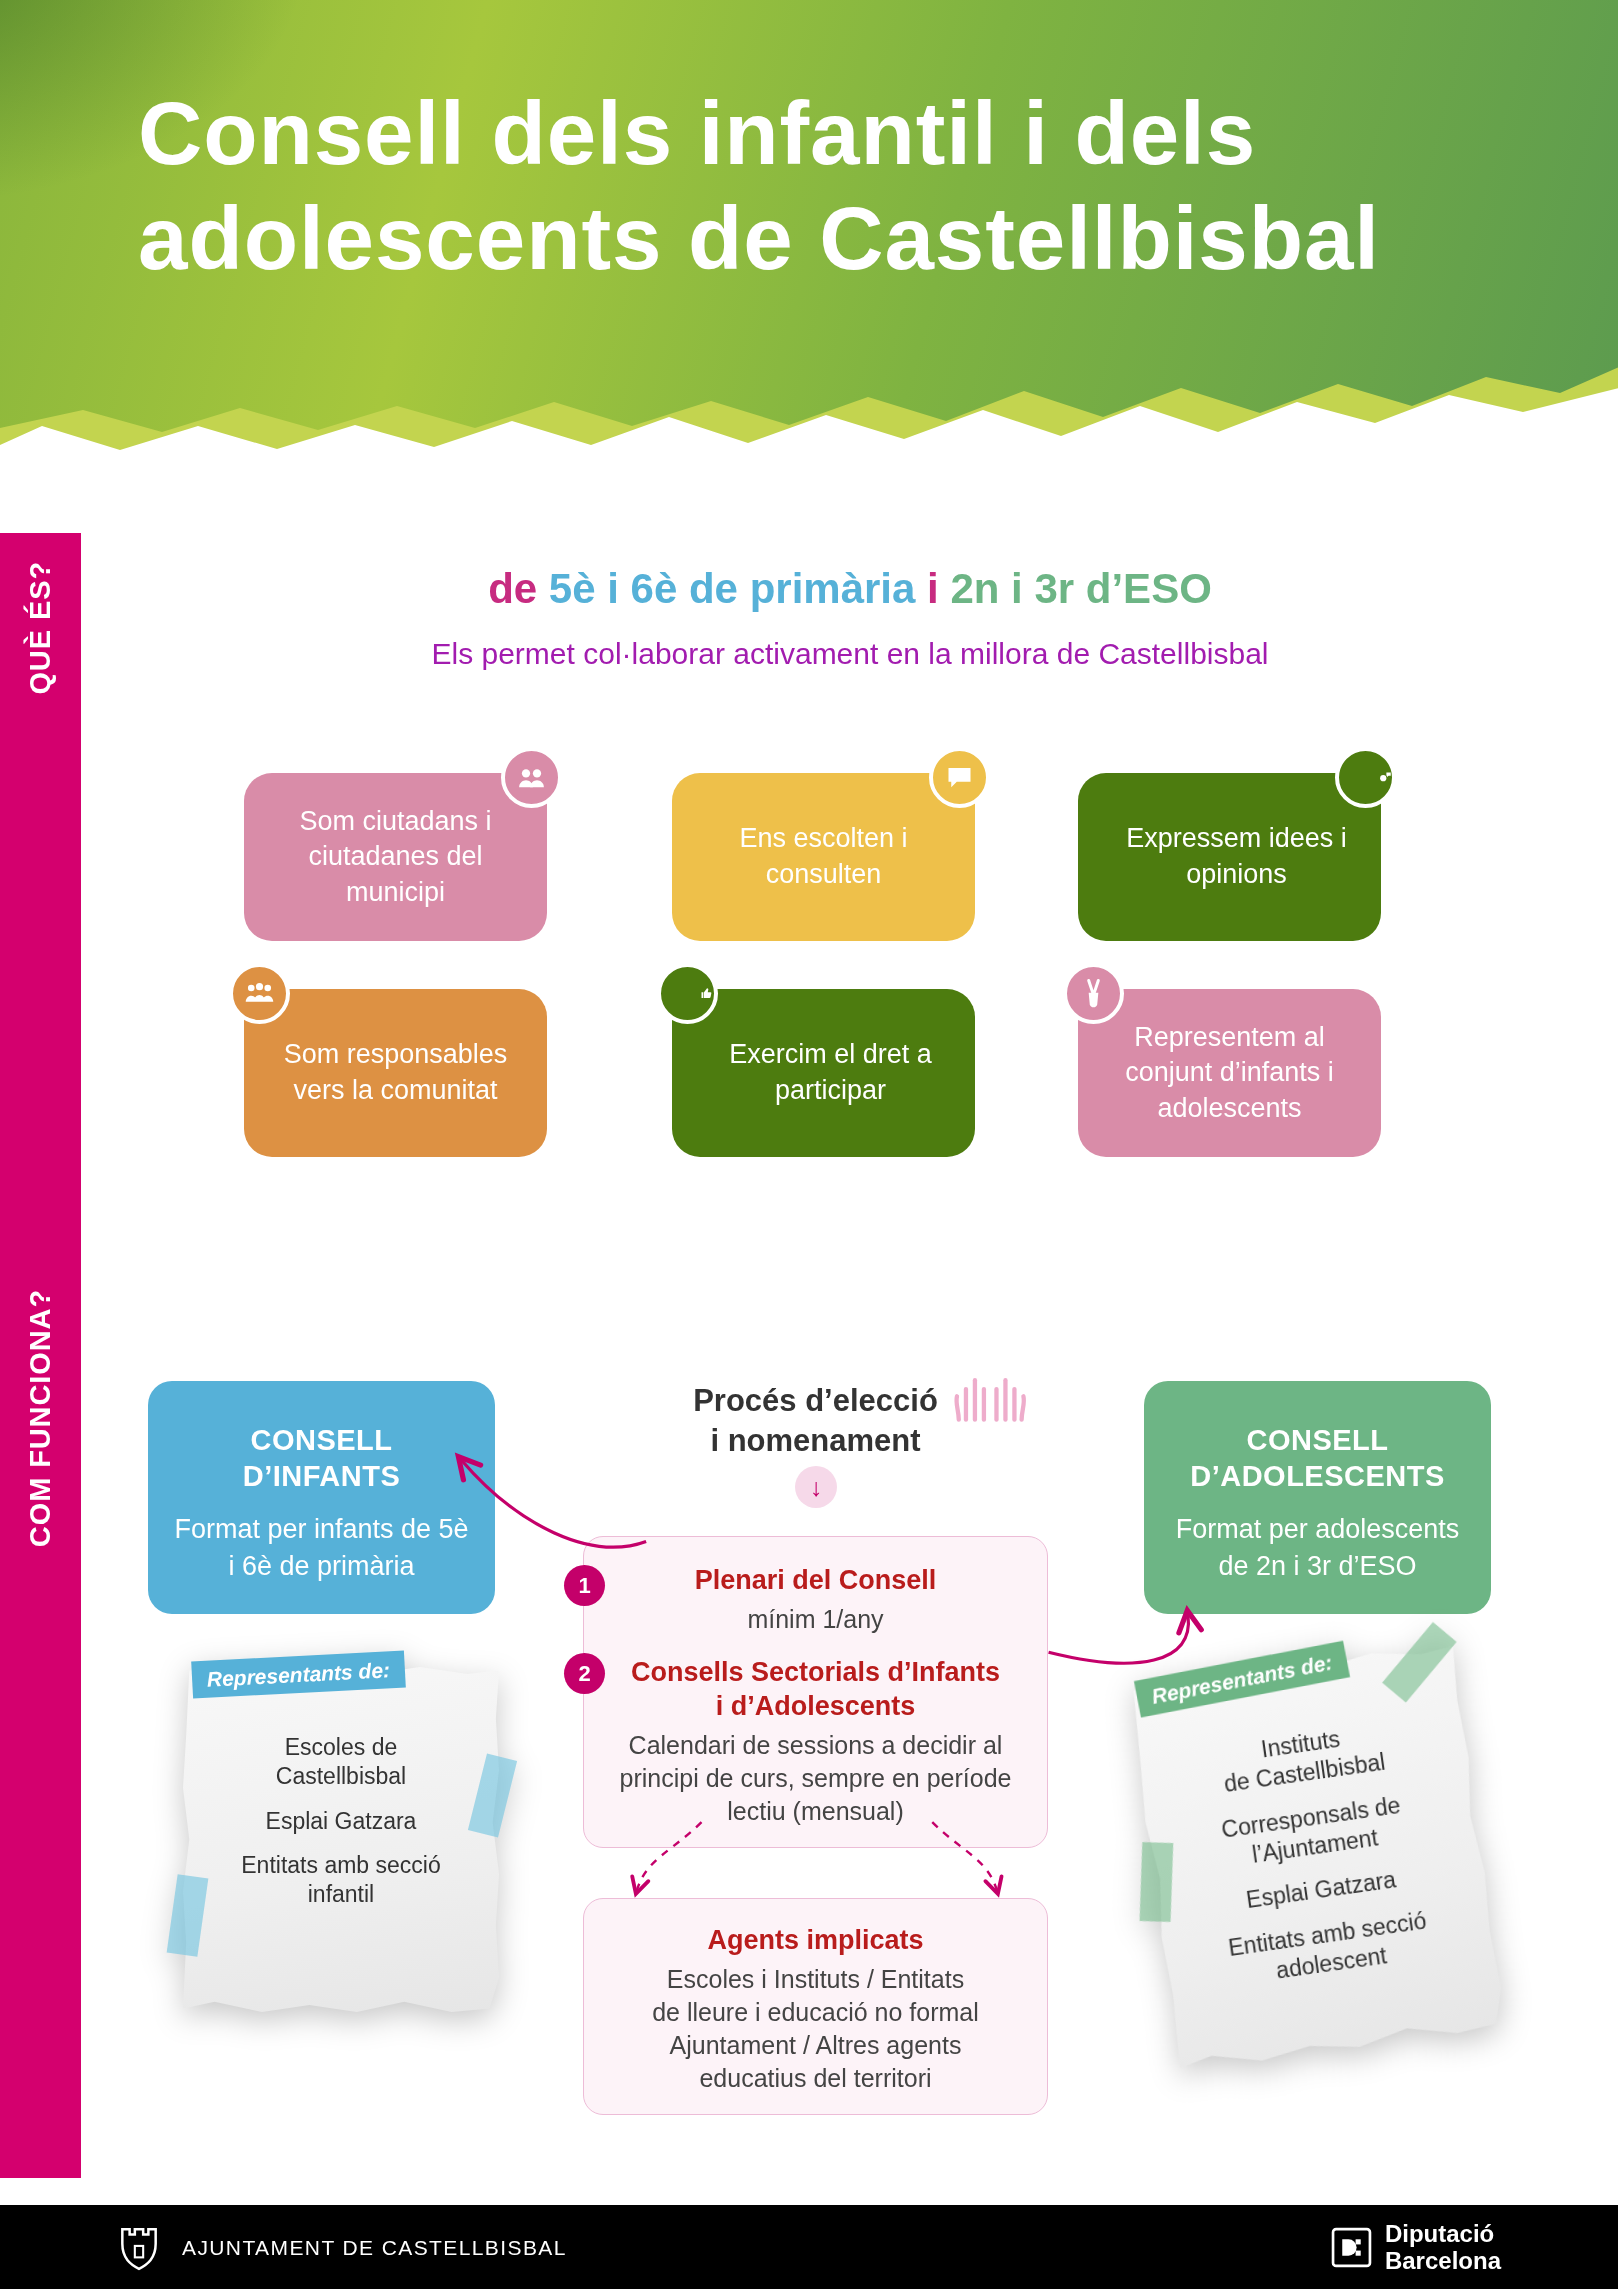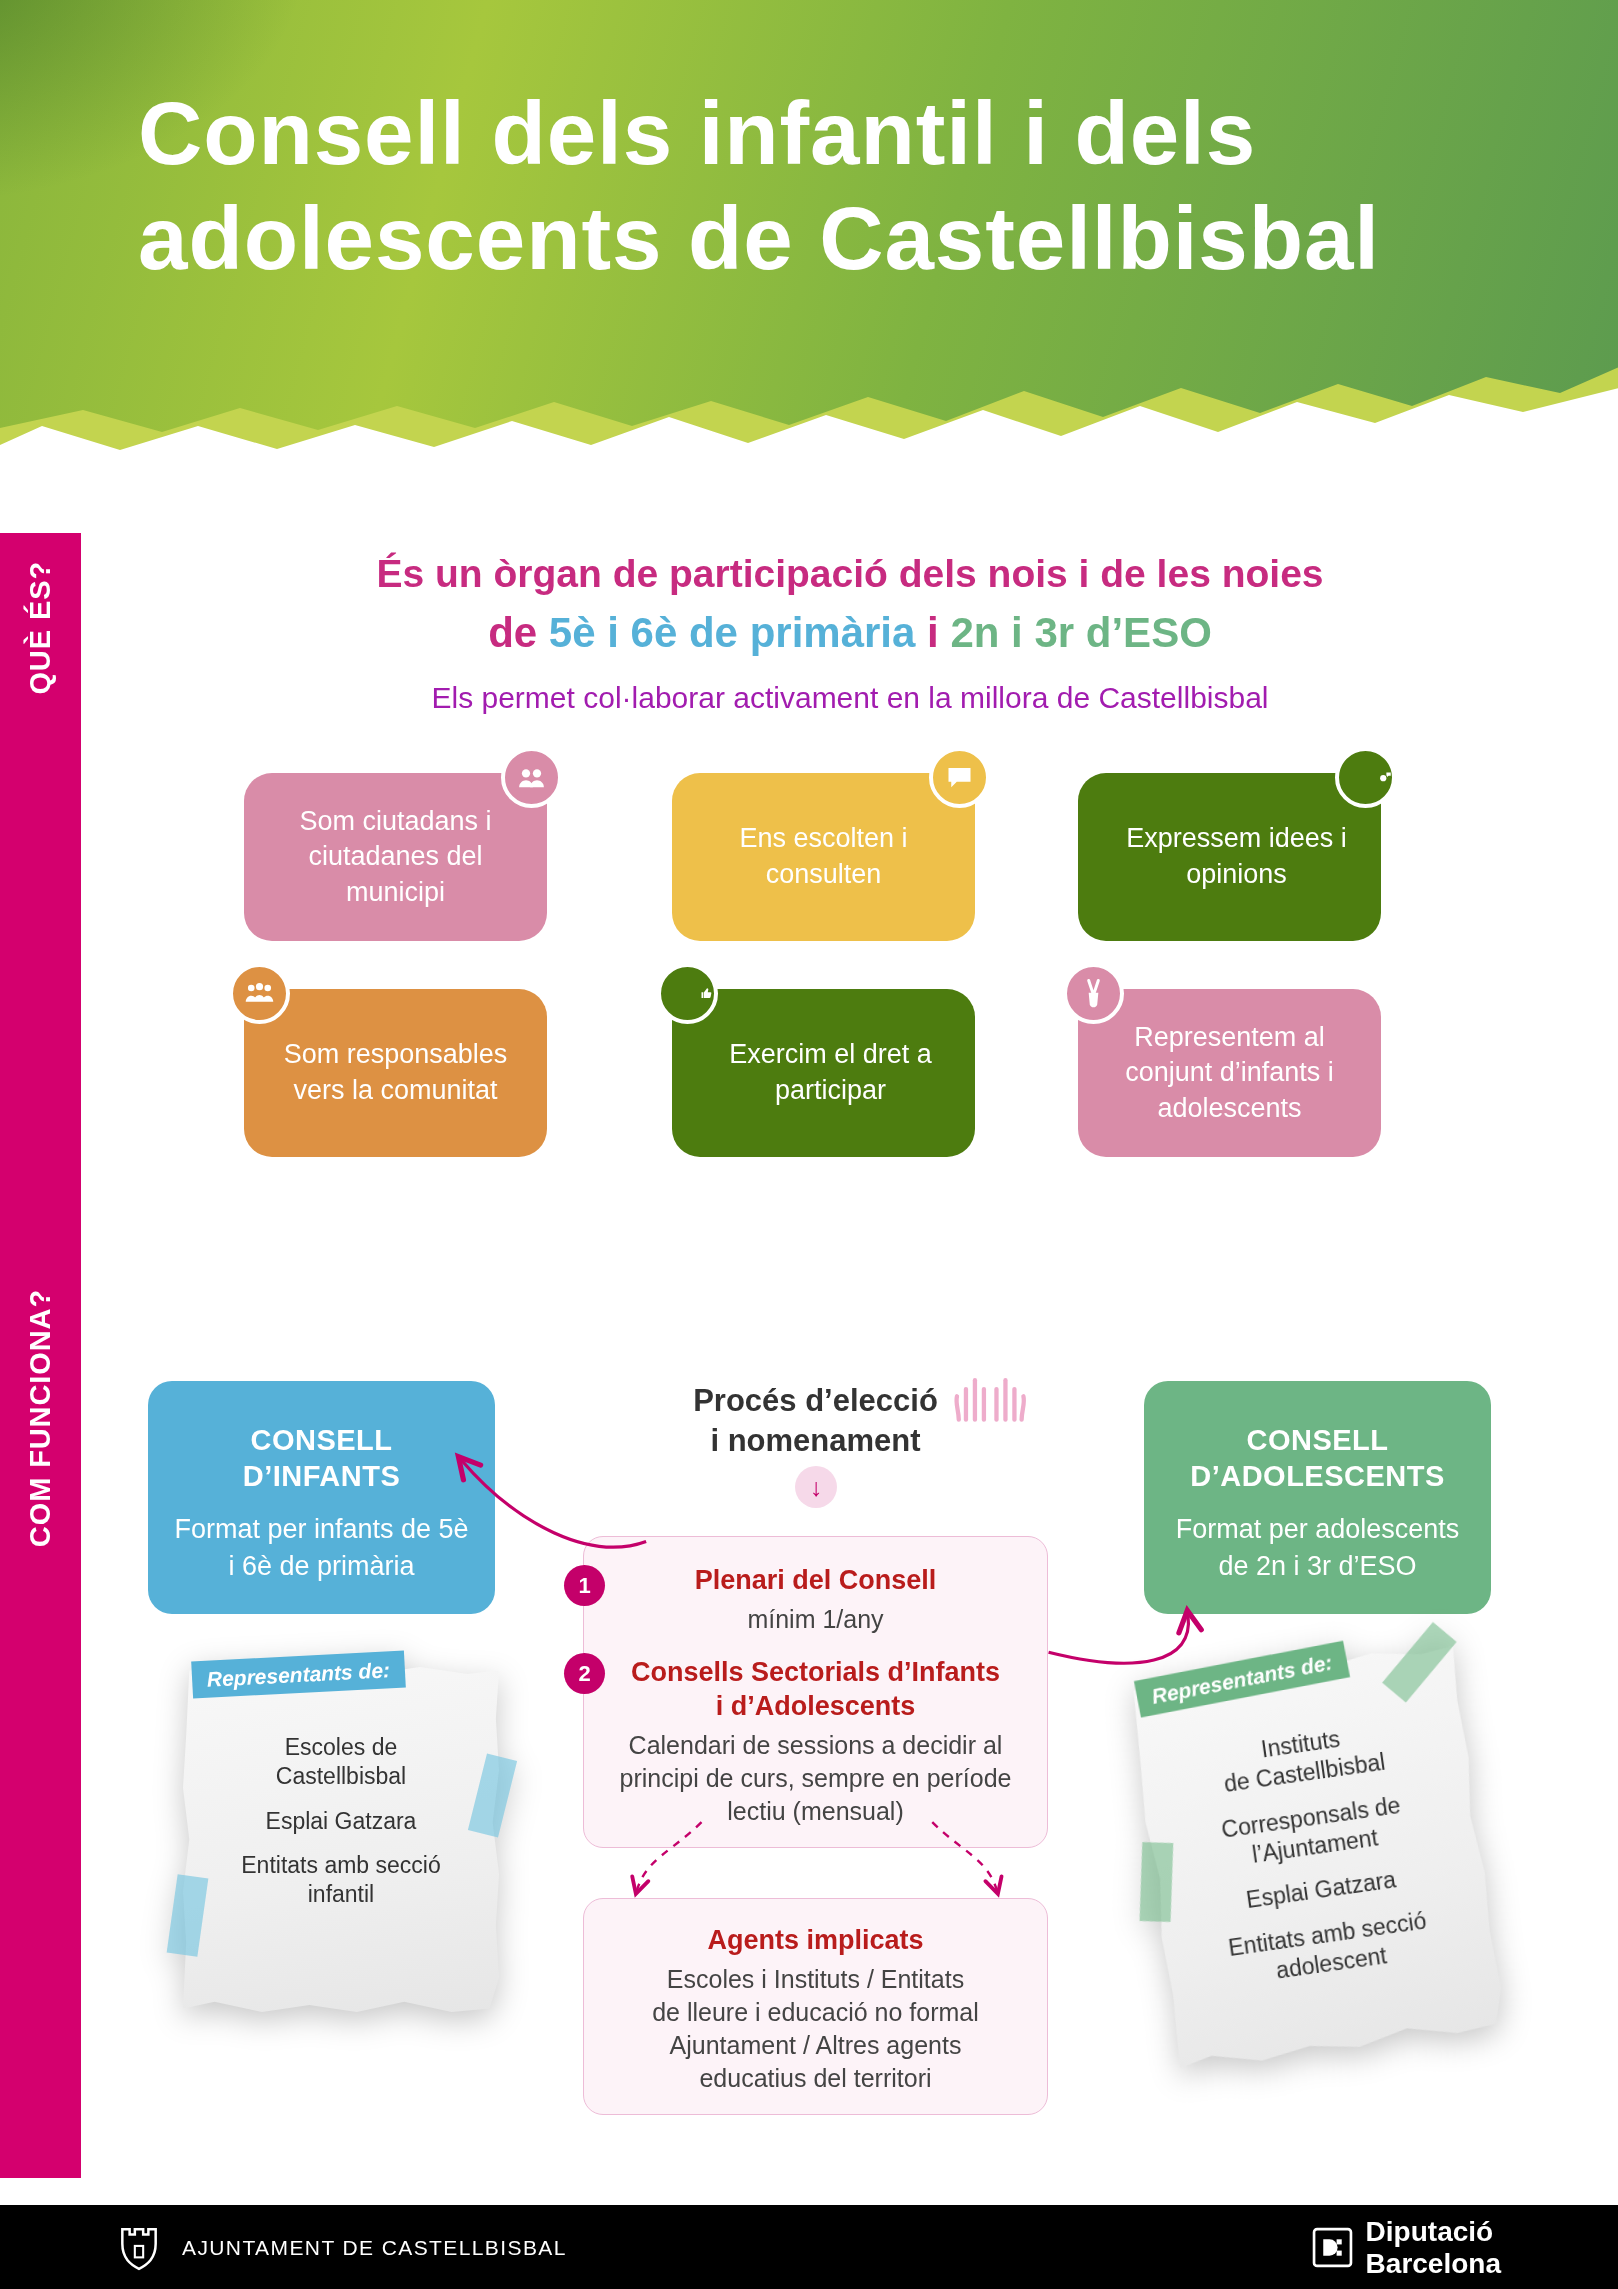--- a/index.html
+++ b/index.html
@@ -98,21 +98,21 @@
   .arrows { position:absolute; left:0; top:0; pointer-events:none; z-index:5; }
 
   
   .footer { position:absolute; left:0; top:2205px; width:1619px; height:85px; background:#000;
     display:flex; align-items:center; justify-content:space-between; padding:0 118px; color:#fff; }
   .f-left { display:flex; align-items:center; gap:22px; }
   .f-left svg { width:42px; height:50px; }
   .f-left-text { font-size:21px; letter-spacing:1.4px; }
   .f-right { display:flex; align-items:center; gap:13px; }
   .f-right svg { width:41px; height:41px; }
-  .f-right-text { font-weight:bold; font-size:28px; line-height:1.12; }
+  .f-right-text { font-weight:bold; font-size:24px; line-height:1.12; }
 </style>
 </head>
 <body>
 
 <div class="page">
 
   <div class="header-under"></div>
   <div class="header">
     <div class="title">
       <div>Consell dels infantil i dels</div>
@@ -122,21 +122,20 @@
 
   <div class="side-strip"></div>
   <div class="side-label" id="label-que">
     <span>QUÈ ÉS?</span>
   </div>
   <div class="side-label" id="label-com">
     <span>COM FUNCIONA?</span>
   </div>
 
   <div class="intro">
-    <div class="intro-line1">És un òrgan de participació dels nois i de les noies</div>
     <div class="intro-line2">
       <span>de </span><span class="blue">5è i 6è de primària</span><span> i </span><span class="green">2n i 3r d’ESO</span>
     </div>
     <div class="intro-sub">Els permet col·laborar activament en la millora de Castellbisbal</div>
   </div>
 
   <div class="fbox bg-pink" id="fbox1">
     <div class="ficon tr bg-pink">
       <svg viewBox="0 0 24 24">
           <circle cx="8" cy="9" r="3" fill="#fff"></circle>

